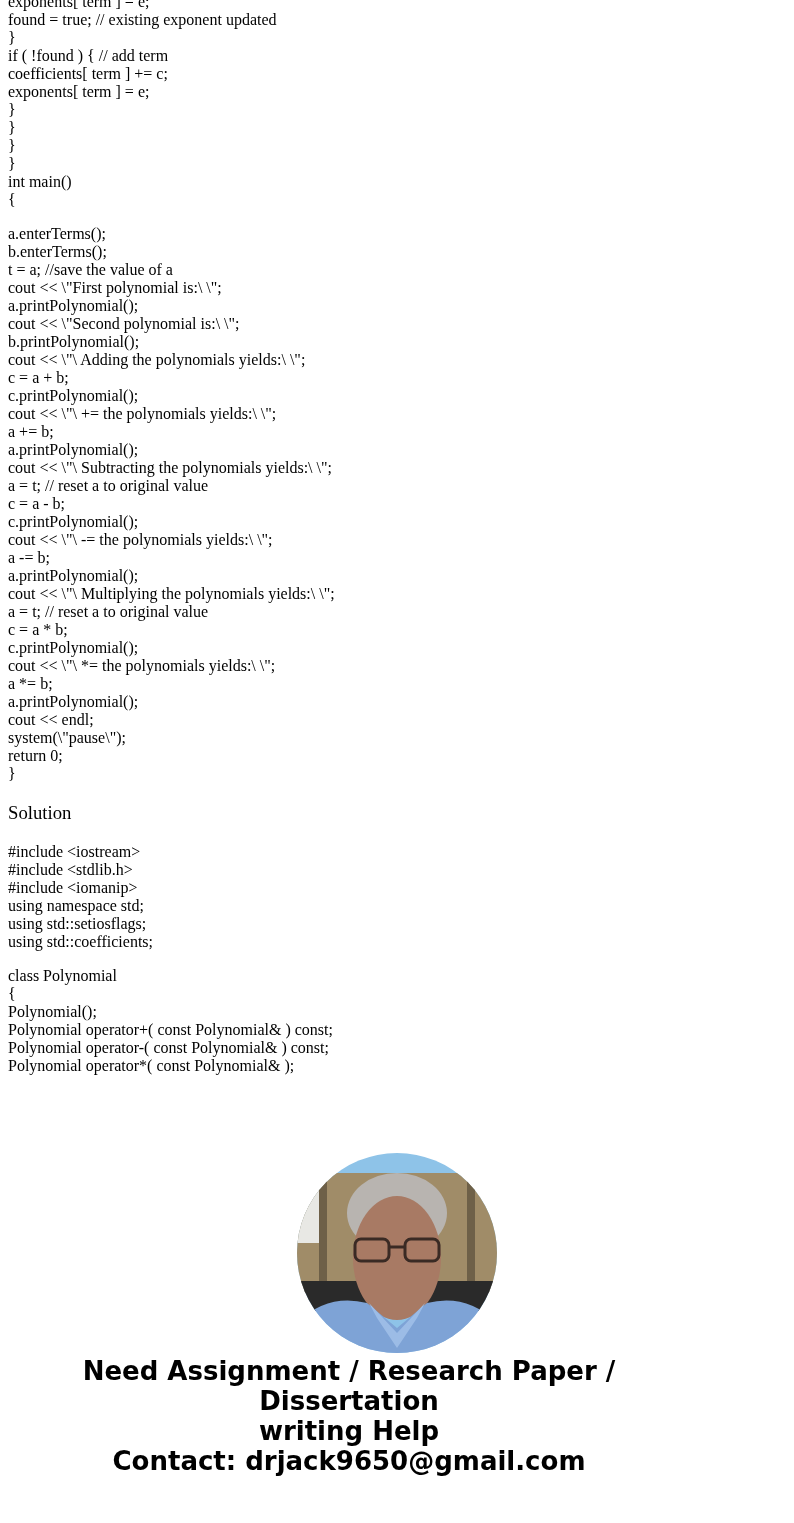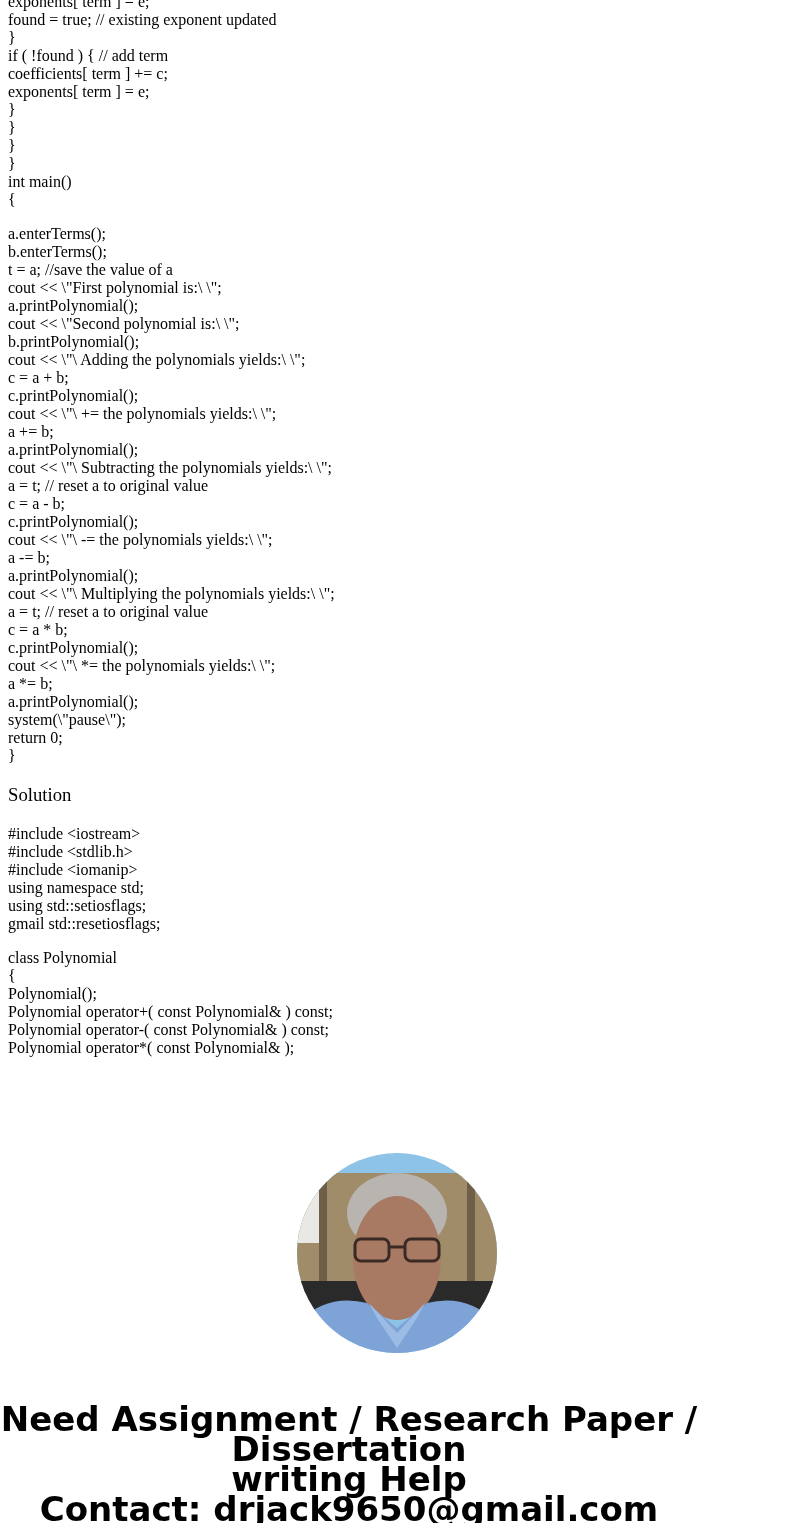--- a/index.html
+++ b/index.html
@@ -55,26 +55,26 @@
       overflow: hidden;
     }
     .avatar svg {
       display: block;
       width: 200px;
       height: 200px;
     }
     .promo {
       position: absolute;
       left: 0;
-      top: 1404px;
+      top: 1356px;
       width: 698px;
       text-align: center;
       font-family: "DejaVu Sans", sans-serif;
       font-weight: bold;
-      font-size: 34px;
+      font-size: 26px;
       line-height: 30px;
       color: #000000;
     }
     .promo-line {
       display: block;
     }
   </style>
 </head>
 <body>
 
@@ -114,32 +114,33 @@
         <div class="code-line">cout &lt;&lt; \"\ -= the polynomials yields:\ \";</div>
         <div class="code-line">a -= b;</div>
         <div class="code-line">a.printPolynomial();</div>
         <div class="code-line">cout &lt;&lt; \"\ Multiplying the polynomials yields:\ \";</div>
         <div class="code-line">a = t; // reset a to original value</div>
         <div class="code-line">c = a * b;</div>
         <div class="code-line">c.printPolynomial();</div>
         <div class="code-line">cout &lt;&lt; \"\ *= the polynomials yields:\ \";</div>
         <div class="code-line">a *= b;</div>
         <div class="code-line">a.printPolynomial();</div>
+        <div class="code-line">cout &lt;&lt; endl;</div>
         <div class="code-line">system(\"pause\");</div>
         <div class="code-line">return 0;</div>
         <div class="code-line">}</div>
       </div>
     <h3 class="section-heading">Solution</h3>
     <div id="solution-code">
         <div class="code-line">#include &lt;iostream&gt;</div>
         <div class="code-line">#include &lt;stdlib.h&gt;</div>
         <div class="code-line">#include &lt;iomanip&gt;</div>
         <div class="code-line">using namespace std;</div>
         <div class="code-line">using std::setiosflags;</div>
-        <div class="code-line">gmail std::resetiosflags;</div>
+        <div class="code-line">using std::coefficients;</div>
         <div class="code-line blank-line"></div>
         <div class="code-line">class Polynomial</div>
         <div class="code-line">{</div>
         <div class="code-line">Polynomial();</div>
         <div class="code-line">Polynomial operator+( const Polynomial&amp; ) const;</div>
         <div class="code-line">Polynomial operator-( const Polynomial&amp; ) const;</div>
         <div class="code-line">Polynomial operator*( const Polynomial&amp; );</div>
       </div>
   </div>
 </div>

